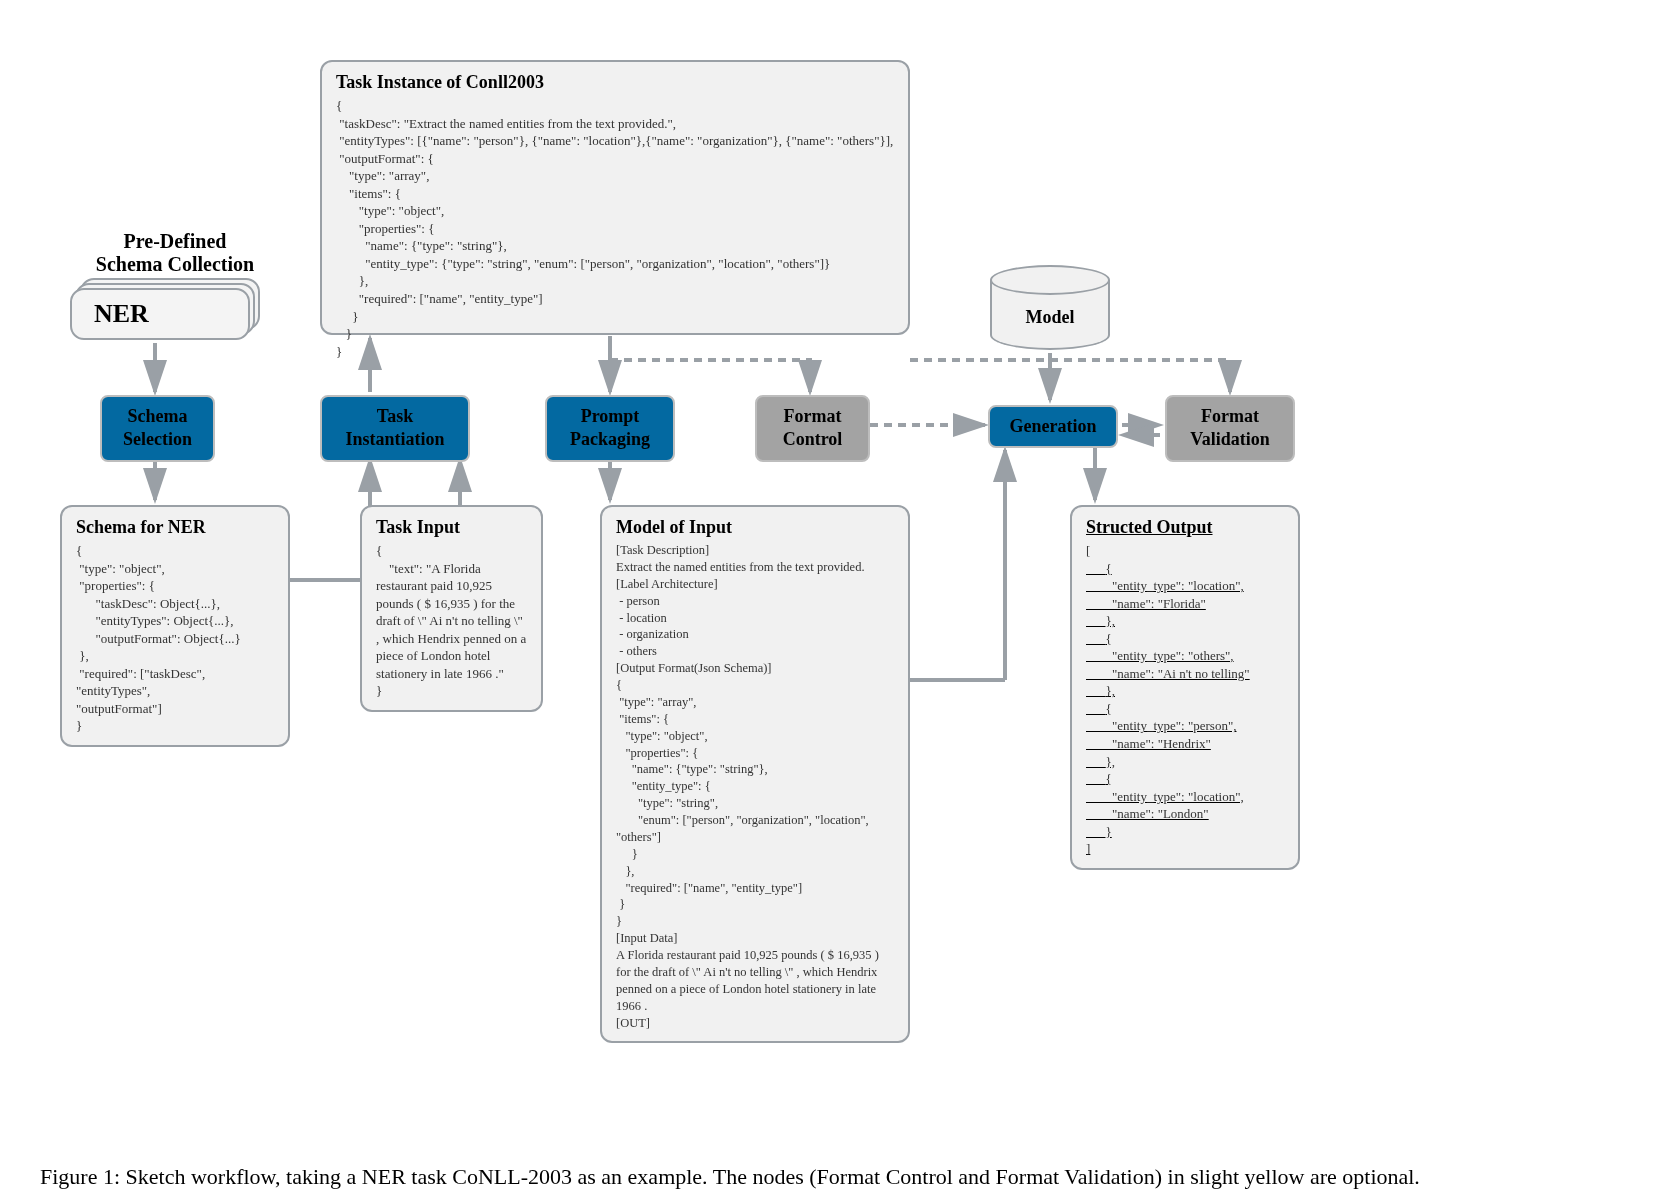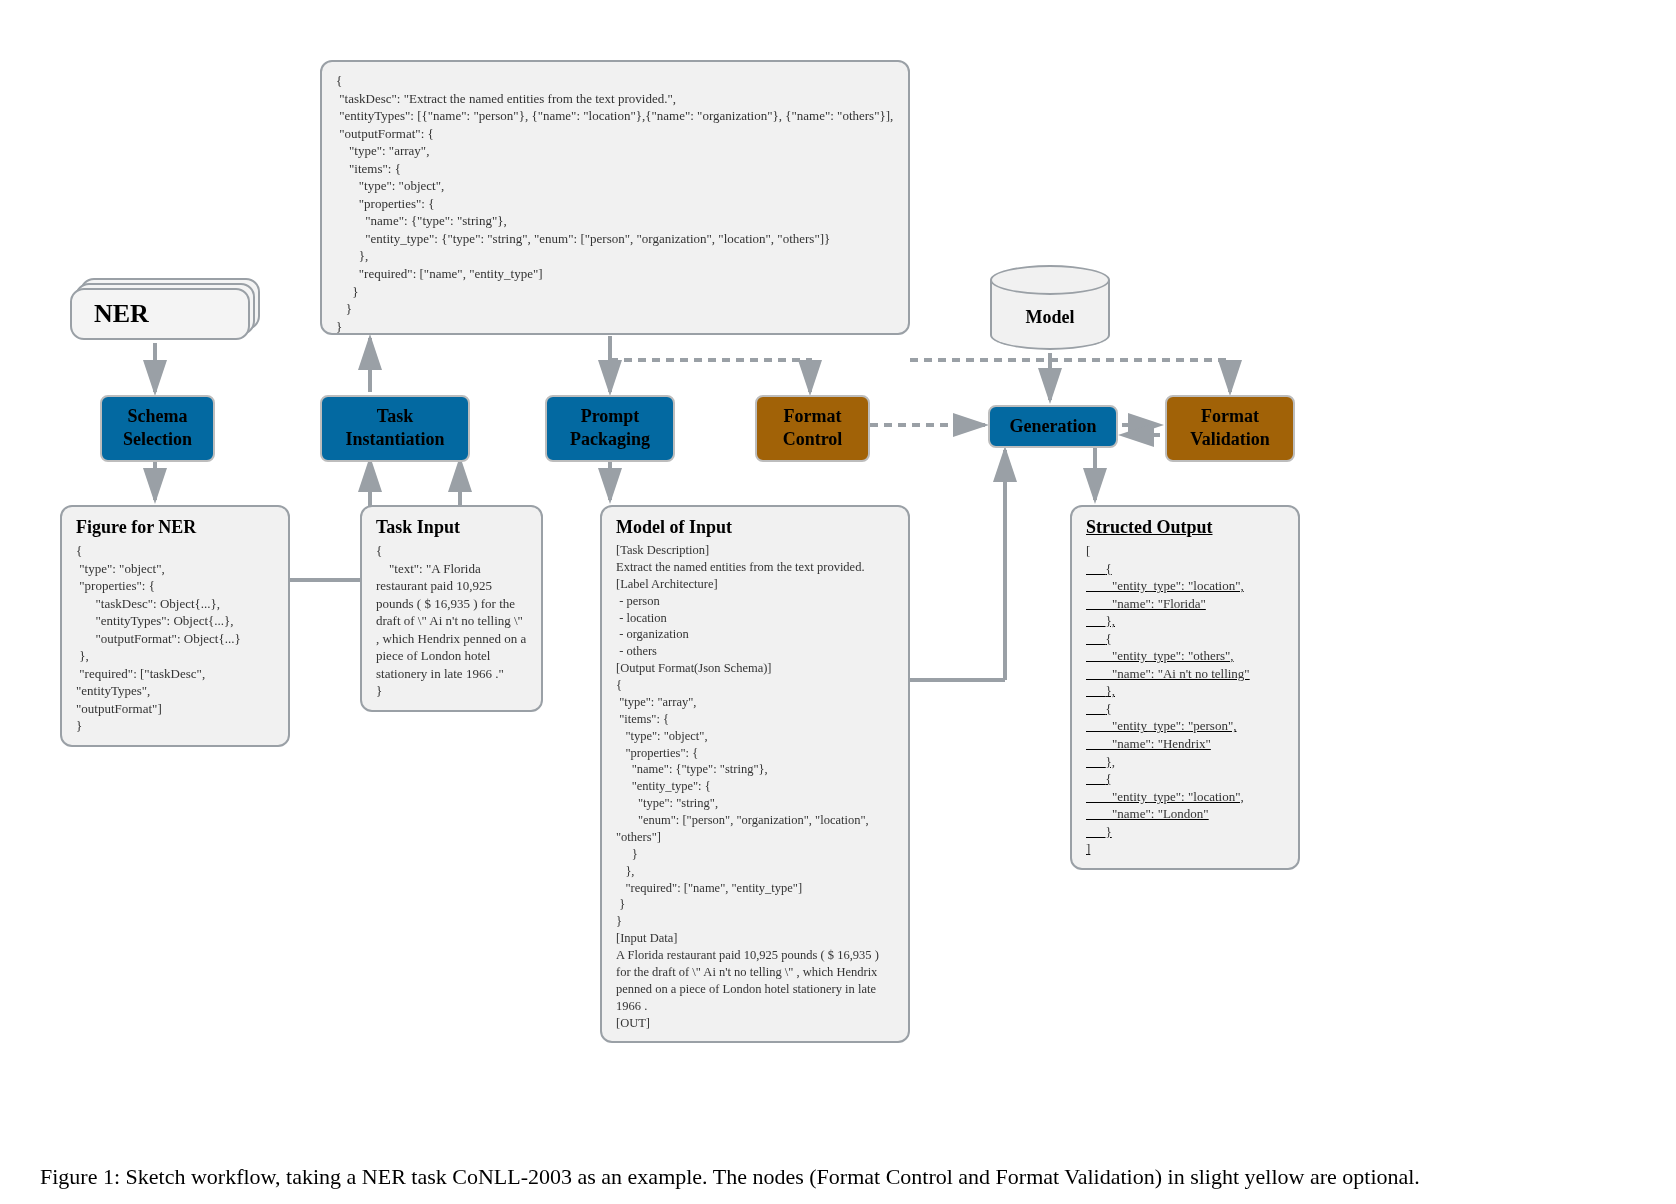--- a/index.html
+++ b/index.html
@@ -3,21 +3,21 @@
 <meta charset="utf-8">
 <style>
 * { box-sizing: border-box; margin: 0; padding: 0; }
 body { font-family: Georgia, 'Times New Roman', serif; background: #fff; padding: 40px; width: 1676px; }
 .canvas { position: relative; width: 1596px; height: 1100px; }
 .box { position: absolute; border: 2px solid #9aa0a6; border-radius: 12px; background: #f1f1f1; padding: 10px 14px; }
 .box .title { font-weight: bold; font-size: 18px; margin-bottom: 4px; font-family: Georgia, serif; }
 .box .content { font-family: 'Times New Roman', serif; font-size: 14px; white-space: pre-wrap; line-height: 1.35; color: #333; }
 .step { position: absolute; border: 2px solid #bdbdbd; border-radius: 8px; padding: 8px 14px; text-align: center; font-weight: bold; font-family: Georgia, serif; font-size: 18px; line-height: 1.3; }
 .step.yellow { background: #0369a1; }
-.step.light { background: #a16207; }
+.step.light { background: #a3a3a3; }
 .stack { position: absolute; }
 .stack .layer { position: absolute; border: 2px solid #9aa0a6; border-radius: 14px; background: #f4f4f4; width: 180px; height: 52px; }
 .header-label { position: absolute; font-weight: bold; font-size: 20px; text-align: center; }
 .cylinder { position: absolute; width: 120px; height: 88px; }
 .cylinder .top { width: 120px; height: 30px; border: 2px solid #9aa0a6; border-radius: 50%; background: #f1f1f1; position: absolute; top: 0; z-index: 2; }
 .cylinder .body { width: 120px; height: 70px; border: 2px solid #9aa0a6; border-top: none; border-radius: 0 0 60px 60px / 0 0 15px 15px; background: #f1f1f1; position: absolute; top: 15px; }
 .cylinder .label { position: absolute; width: 100%; text-align: center; top: 42px; font-weight: bold; font-size: 18px; z-index: 3; }
 svg.arrows { position: absolute; top: 0; left: 0; pointer-events: none; }
 .caption { font-family: Georgia, 'Times New Roman', serif; font-size: 22px; line-height: 1.5; margin-top: 20px; max-width: 1400px; }
 .caption b { font-weight: normal; }
@@ -59,28 +59,31 @@
   <line x1="1010" y1="313" x2="1010" y2="360" stroke="#9aa0a6" stroke-width="4" marker-end="url(#arrow)"></line>
 
   <line x1="1082" y1="385" x2="1120" y2="385" stroke="#9aa0a6" stroke-width="4" stroke-dasharray="8,6" marker-end="url(#arrow)"></line>
   <line x1="1120" y1="395" x2="1082" y2="395" stroke="#9aa0a6" stroke-width="4" stroke-dasharray="8,6" marker-end="url(#arrow)"></line>
 
   <path d="M 870 320 L 1190 320 L 1190 352" stroke="#9aa0a6" stroke-width="4" stroke-dasharray="8,6" fill="none" marker-end="url(#arrow)"></path>
 
   <line x1="1055" y1="408" x2="1055" y2="460" stroke="#9aa0a6" stroke-width="4" marker-end="url(#arrow)"></line>
 </svg>
 
+<div class="header-label" style="left:30px; top:190px; width:210px; white-space:pre-line;">Pre-Defined
+Schema Collection</div>
 
 <div class="stack" style="left:30px; top:248px;">
   <div class="layer" style="left:10px; top:-10px;"></div>
   <div class="layer" style="left:5px; top:-5px;"></div>
   <div class="layer" style="left:0; top:0; display:flex; align-items:center; justify-content:flex-start; padding-left:22px; font-weight:bold; font-size:26px;">NER</div>
 </div>
 
 <div class="box" style="left:280px; top:20px; width:590px; height:275px;">
+  <div class="title">Task Instance of Conll2003</div>
   <div class="content" style="font-size:13px;">{
  "taskDesc": "Extract the named entities from the text provided.",
  "entityTypes": [{"name": "person"}, {"name": "location"},{"name": "organization"}, {"name": "others"}],
  "outputFormat": {
     "type": "array",
     "items": {
        "type": "object",
        "properties": {
          "name": {"type": "string"},
          "entity_type": {"type": "string", "enum": ["person", "organization", "location", "others"]}
@@ -103,21 +106,21 @@
 Packaging</div>
 <div class="step yellow" style="left:280px; top:355px; width:150px; white-space:pre-line;">Task
 Instantiation</div>
 <div class="step light" style="left:715px; top:355px; width:115px; white-space:pre-line;">Format
 Control</div>
 <div class="step yellow" style="left:948px; top:365px; width:130px;">Generation</div>
 <div class="step light" style="left:1125px; top:355px; width:130px; white-space:pre-line;">Format
 Validation</div>
 
 <div class="box" style="left:20px; top:465px; width:230px;">
-  <div class="title">Figure for NER</div>
+  <div class="title">Schema for NER</div>
   <div class="content" style="font-size:13px;">{
  "type": "object",
  "properties": {
       "taskDesc": Object{...},
       "entityTypes": Object{...},
       "outputFormat": Object{...}
  },
  "required": ["taskDesc", "entityTypes",
 "outputFormat"]
 }</div>

